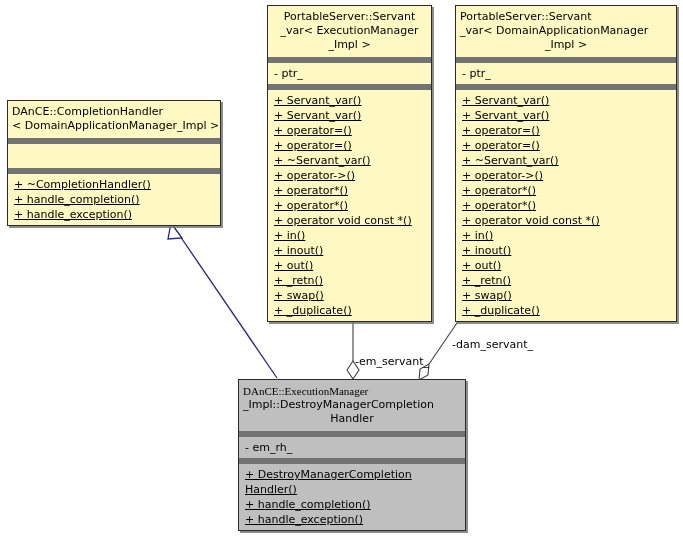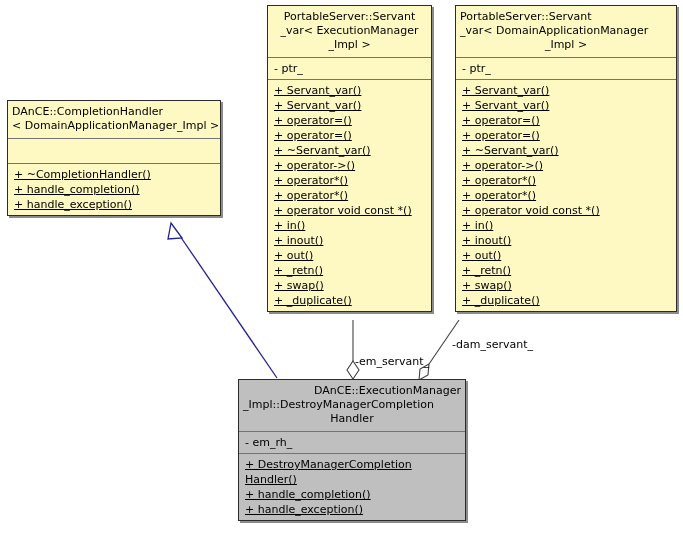--- a/index.html
+++ b/index.html
@@ -39,21 +39,21 @@
     box-shadow: 2px 2px 0 0 rgba(120,120,120,0.85);
   }
   .uml-class.highlight {
     background: #bfbfbf;
   }
   .uml-section {
     box-sizing: border-box;
     padding: 3px 5px 3px 6px;
   }
   .uml-section + .uml-section {
-    border-top: 1px solid #737373;
+    border-top: 6px solid #737373;
   }
   .uml-title {
     text-align: center;
     line-height: 14px;
     padding: 4px 4px 5px 4px;
   }
   .uml-title.left-align {
     text-align: left;
   }
   .uml-title .tline {
@@ -188,21 +188,21 @@
       <div class="uml-row">+ out()</div>
       <div class="uml-row">+ _retn()</div>
       <div class="uml-row">+ swap()</div>
       <div class="uml-row">+ _duplicate()</div>
     </div>
   </div>
 
   <div class="uml-class highlight" style="left:238px; top:379px; width:228px;">
 
     <div class="uml-section uml-title">
-      <span class="tline" style="display:block;text-align:right;">DAnCE::ExecutionManager</span>
+      <span class="tline" style="display:block;text-align:left;font-family:Liberation Serif, serif;">DAnCE::ExecutionManager</span>
       <span class="tline" style="display:block;text-align:left;">_Impl::DestroyManagerCompletion</span>
       <span class="tline">Handler</span>
     </div>
 
     <div class="uml-section uml-attrs">
       <div class="uml-row">- em_rh_</div>
     </div>
 
     <div class="uml-section uml-ops">
       <div class="uml-row">+ DestroyManagerCompletion

